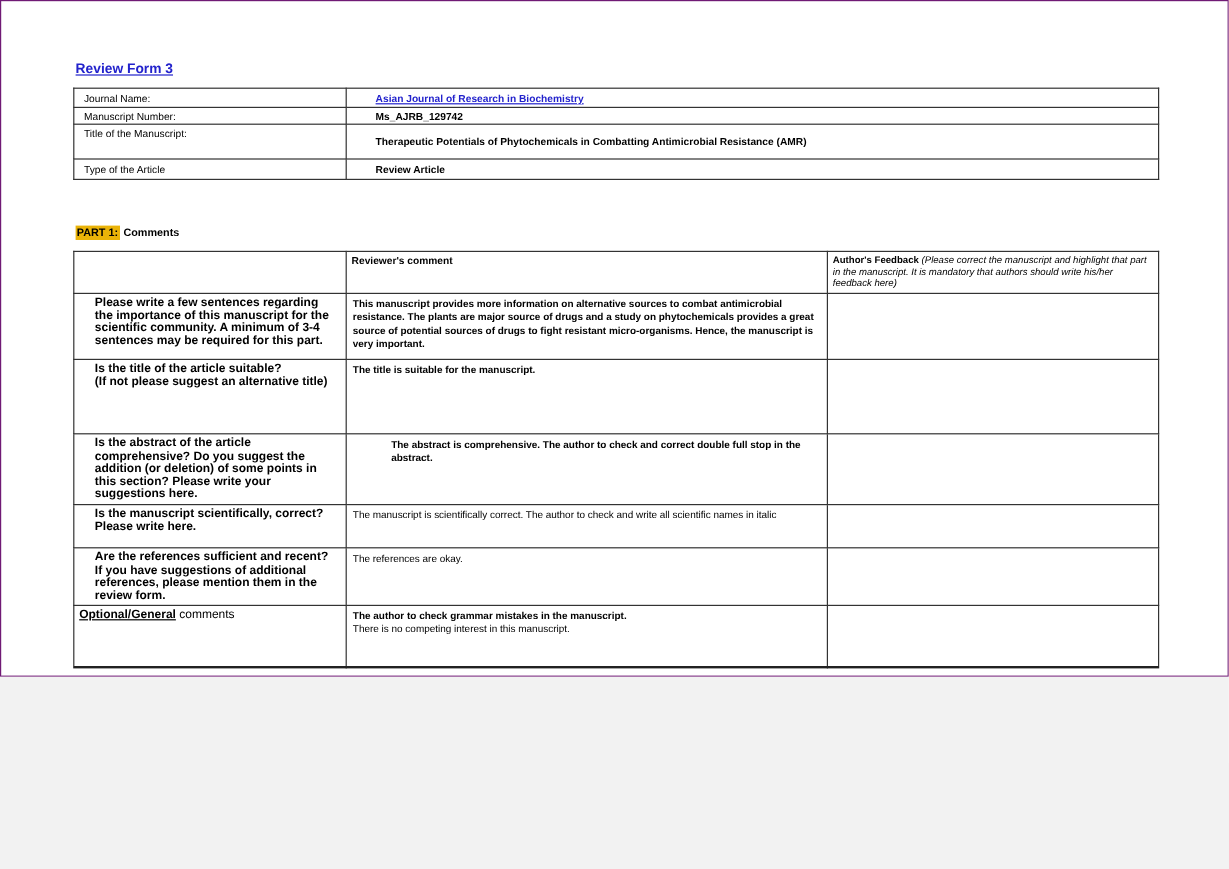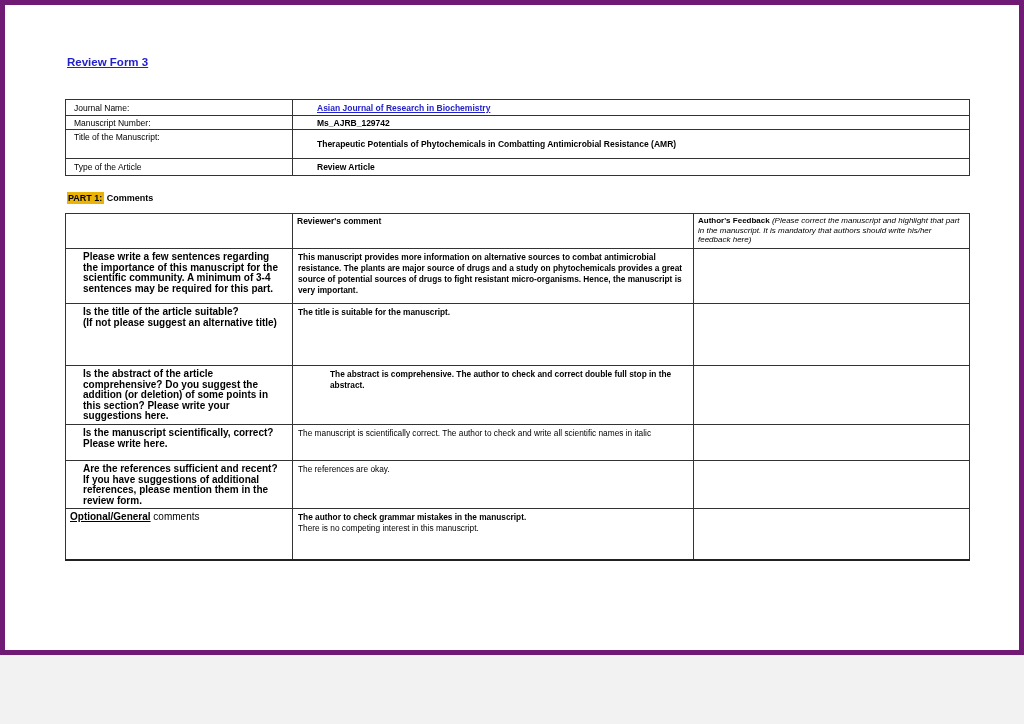--- a/index.html
+++ b/index.html
@@ -1,30 +1,30 @@
 <!DOCTYPE html>
 <html><head>
 <meta charset="utf-8">
 <style>
   html,body { margin:0; padding:0; background:#f2f2f2; }
   .page {
-    position:relative; width:1024px; height:655px; background:#ffffff;
+    position:relative; width:1024px; height:564px; background:#ffffff;
     font-family:"Liberation Sans", sans-serif; color:#000;
-    border:5px solid #701a75; box-sizing:border-box; overflow:hidden;
+    border:1px solid #701a75; box-sizing:border-box; overflow:hidden;
   }
 
   
   .doc-title {
     position:absolute; left:62px; top:51px;
     font-size:11.5px; font-weight:bold; color:#2222CC; text-decoration:underline;
   }
 
   
   table { border-collapse:collapse; table-layout:fixed; }
-  .info-table { position:absolute; left:60px; top:94px; width:905px; }
+  .info-table { position:absolute; left:60px; top:72px; width:905px; }
   .info-table td { border:1px solid #333; font-size:8.5px; padding:1px 4px 1px 8px; vertical-align:middle; overflow:hidden; }
   .info-table td.val { font-weight:bold; padding-left:24px; }
   .info-table tr.r1 td { height:13px; }
   .info-table tr.r2 td { height:11px; }
   .info-table tr.r3 td { height:25px; }
   .info-table tr.r3 td.lbl { vertical-align:top; padding-top:2px; }
   .info-table tr.r4 td { height:14px; }
   .journal-link { color:#2222CC; font-weight:bold; text-decoration:underline; cursor:pointer; }
 
   

